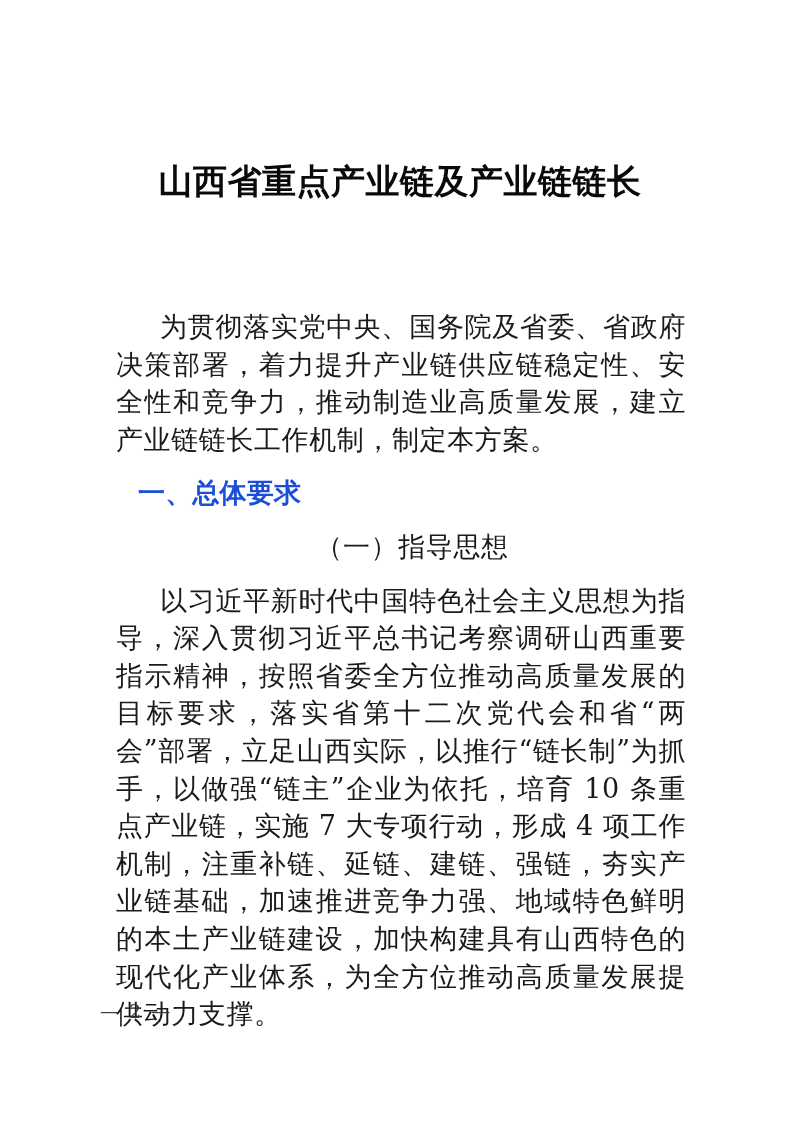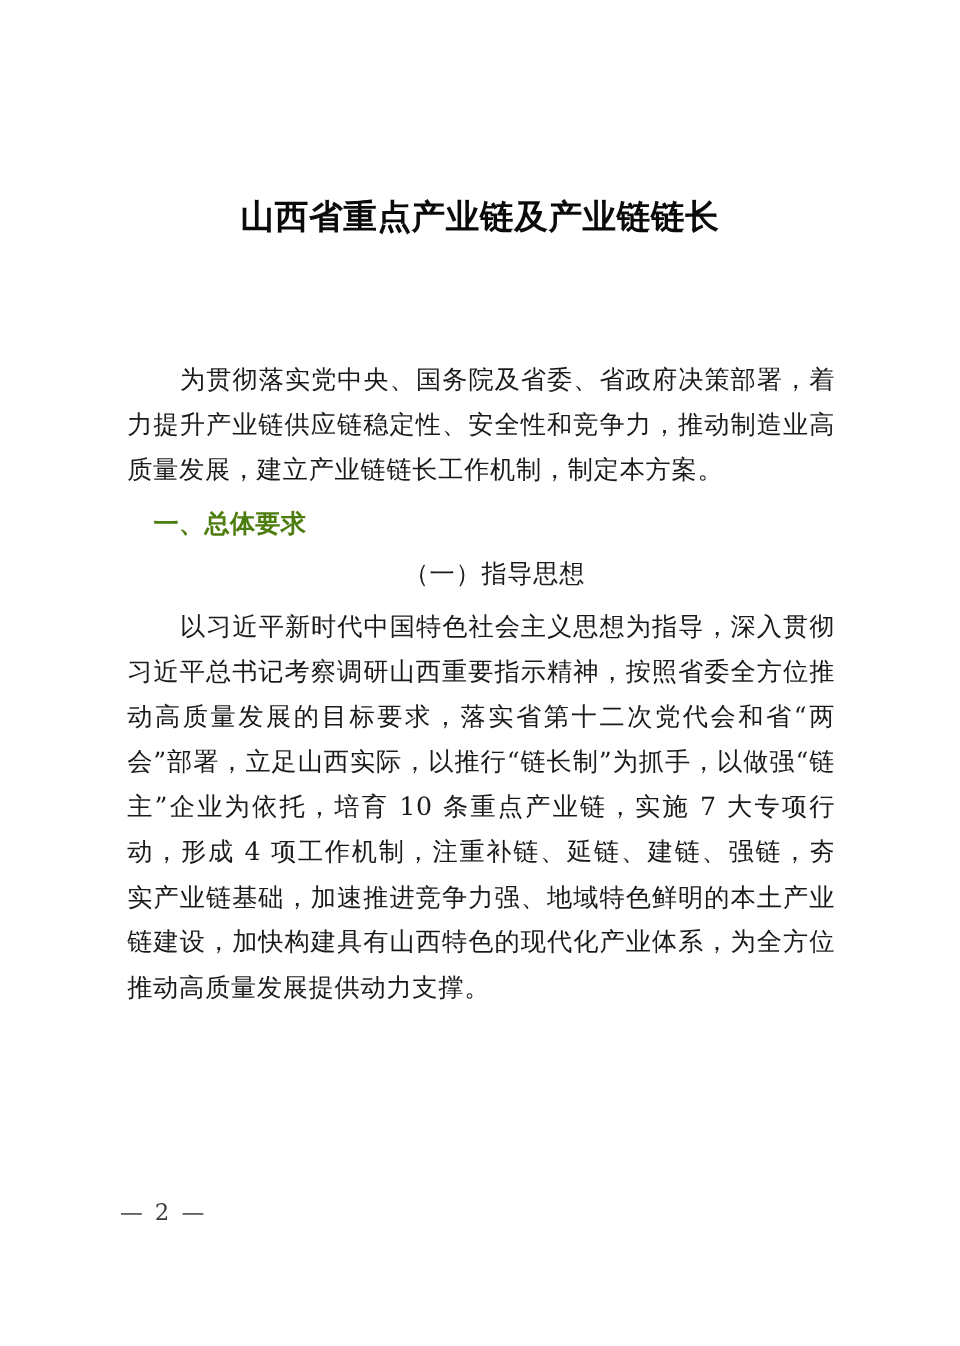--- a/index.html
+++ b/index.html
@@ -31,54 +31,54 @@
     position: absolute;
     left: 100px;
     top: 158px;
     width: 600px;
     text-align: center;
   }
   .doc-title .tline {
     display: block;
     font-family: "DejaVu Serif", "Liberation Serif", serif;
     font-weight: 700;
-    font-size: 28px;
+    font-size: 34px;
     line-height: 46px;
     letter-spacing: 0.5px;
     color: #0a0a0a;
     white-space: nowrap;
   }
 
   
   .body-col {
     position: absolute;
     left: 100px;
     top: 292px;
     width: 602px;
   }
 
   .para {
     font-family: "DejaVu Serif", "Liberation Serif", serif;
-    font-size: 21px;
+    font-size: 27px;
     line-height: 37.6px;
     color: #1a1a1a;
     text-align: justify;
     text-justify: inter-character;
-    margin: 6px;
+    margin: 16px;
     letter-spacing: 0.6px;
     word-break: break-all;
   }
   .para.indent {
     text-indent: 44px;
   }
   .para.head-major {
     font-weight: 700;
     text-indent: 22px;
     letter-spacing: 0.2px;
-    color: #4d7c0f;
+    color: #1d4ed8;
     text-align: left;
   }
   .para.head-minor {
     text-indent: 22px;
     letter-spacing: 0.6px;
     text-align: center;
   }
 
   
   .page-footer {

